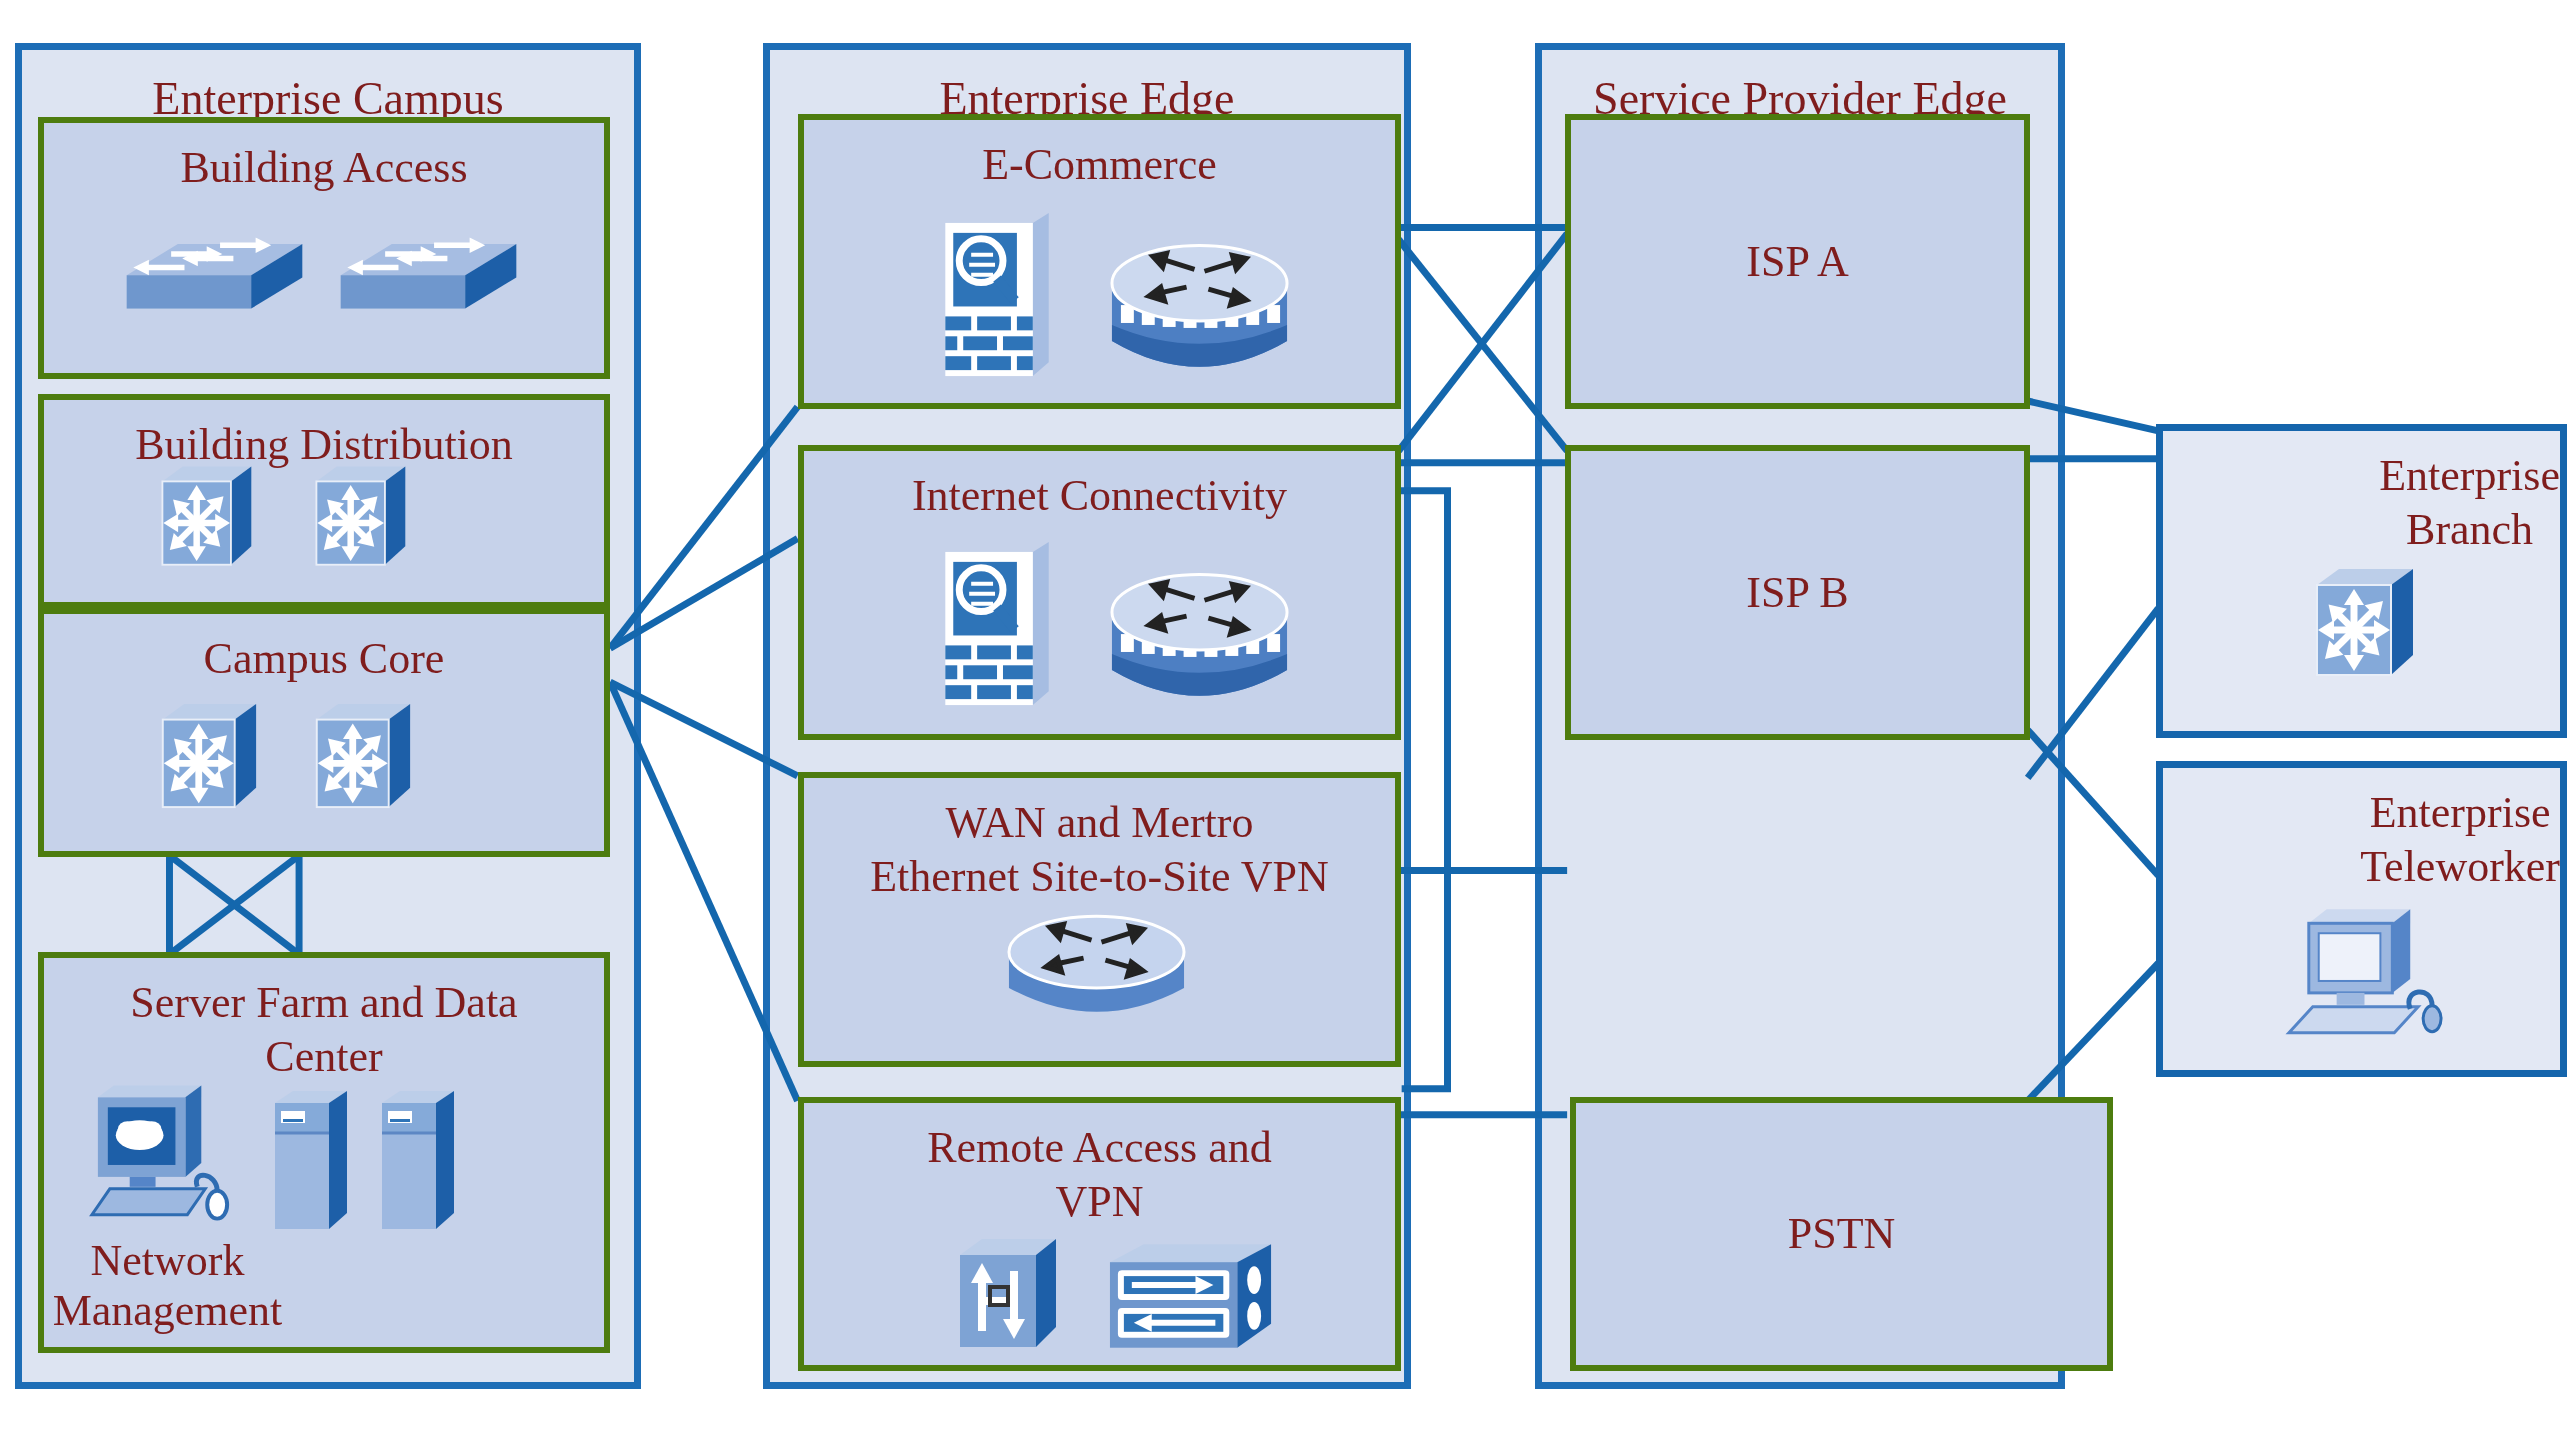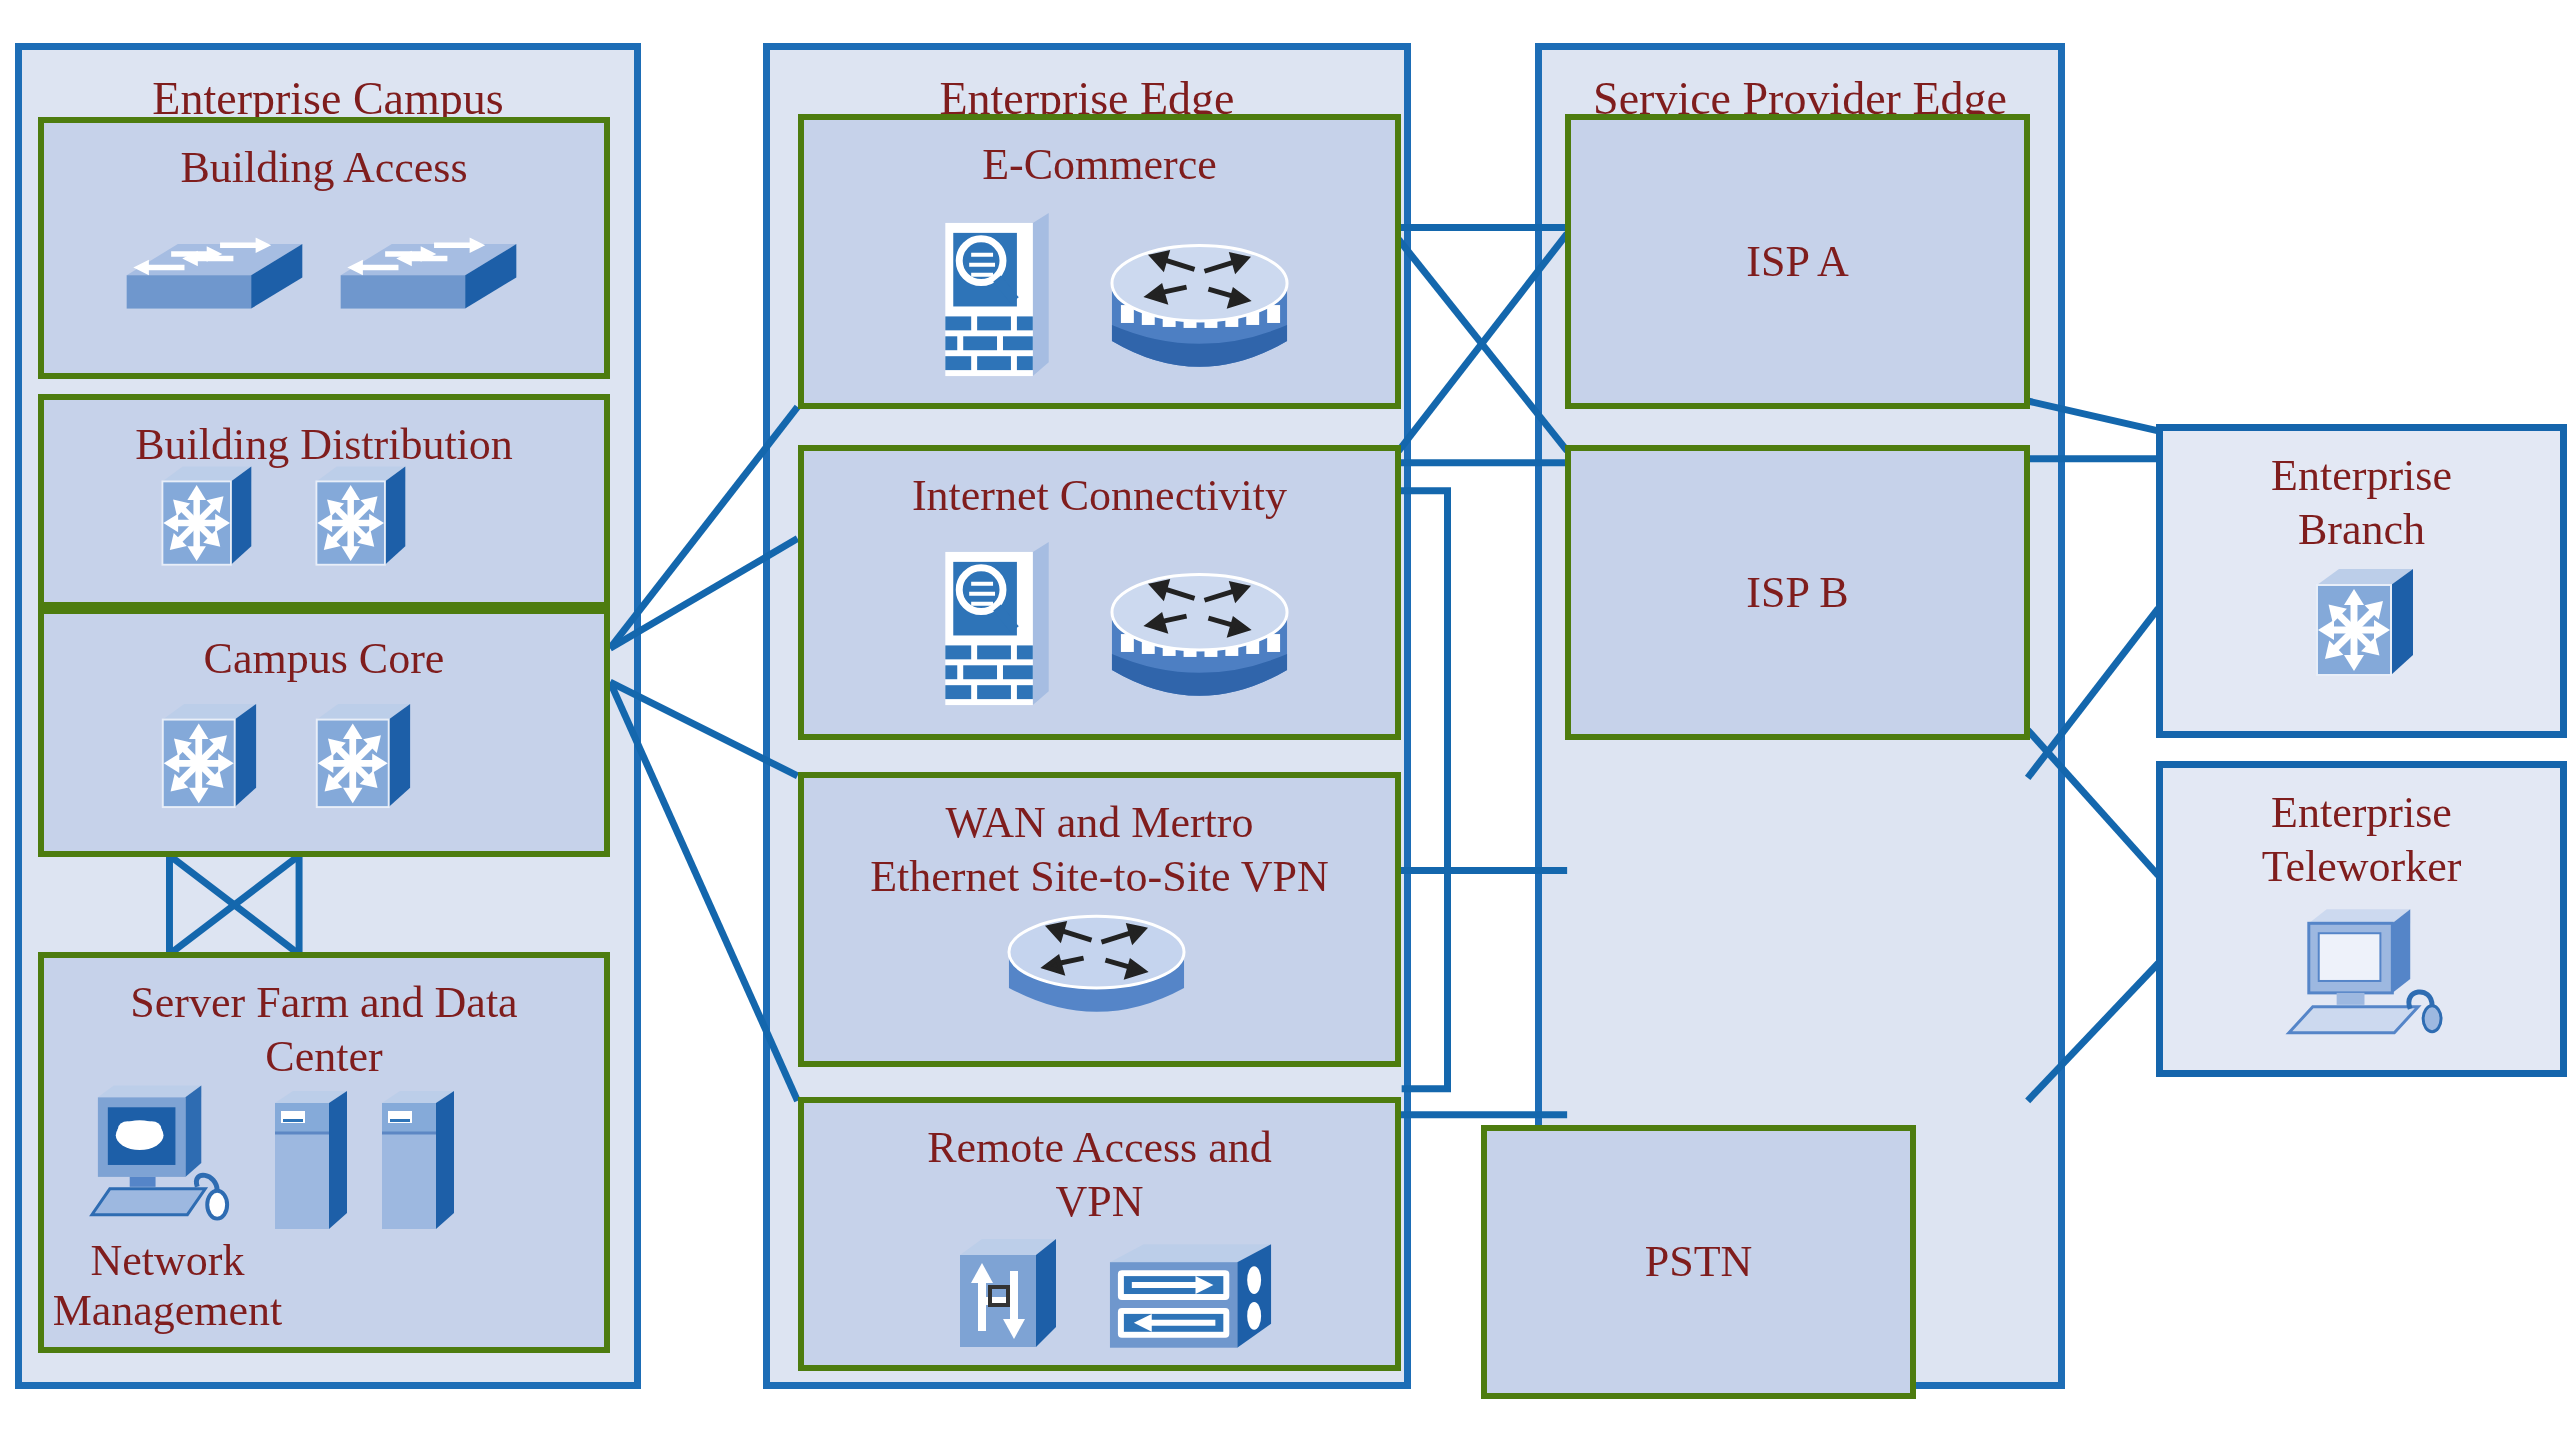--- a/index.html
+++ b/index.html
@@ -6,21 +6,21 @@
   #root{
     position:relative;width:2576px;height:1446px;background:#fff;overflow:hidden;
     font-family:Liberation Serif, serif;color:#7f1d1d;
   }
   .col{position:absolute;box-sizing:border-box;background:#dde4f2;border:7px solid #1d6db6;}
   .colTitle{position:absolute;text-align:center;font-size:46px;font-weight:400;}
   .box{position:absolute;box-sizing:border-box;background:#c6d2ea;border:6px solid #4d7c0f;
        display:flex;flex-direction:column;align-items:center;padding-top:18px;}
   .box.center{justify-content:center;padding-top:0;}
   .site{position:absolute;box-sizing:border-box;background:#e3e8f4;border:7px solid #1565ac;
-        display:flex;flex-direction:column;align-items:center;padding-top:18px;}
+        display:flex;flex-direction:column;align-items:flex-end;padding-top:18px;}
   .bt{font-size:44px;line-height:54px;text-align:center;}
   .caption{position:absolute;font-size:44px;line-height:50px;text-align:center;}
   .ic{position:absolute;}
   #links{position:absolute;left:0;top:0;}
   #links path{stroke:#1467ad;stroke-width:7;fill:none;}
 </style>
 </head>
 <body>
 
 <div id="root">
@@ -262,21 +262,21 @@
       <span>VPN</span>
     </div>
   </div>
 
   <div class="box center" style="left:1565px;top:114px;width:465px;height:295px;">
     <div class="bt">ISP A</div>
   </div>
   <div class="box center" style="left:1565px;top:445px;width:465px;height:295px;">
     <div class="bt">ISP B</div>
   </div>
-  <div class="box center" style="left:1481px;top:1097px;width:435px;height:274px;margin-top:28px;">
+  <div class="box center" style="left:1570px;top:1097px;width:543px;height:274px;">
     <div class="bt">PSTN</div>
   </div>
 
   <div class="site" style="left:2156px;top:424px;width:411px;height:314px;">
     <div class="bt">
       <span>Enterprise</span><br>
       <span>Branch</span>
     </div>
   </div>
   <div class="site" style="left:2156px;top:761px;width:411px;height:316px;">

